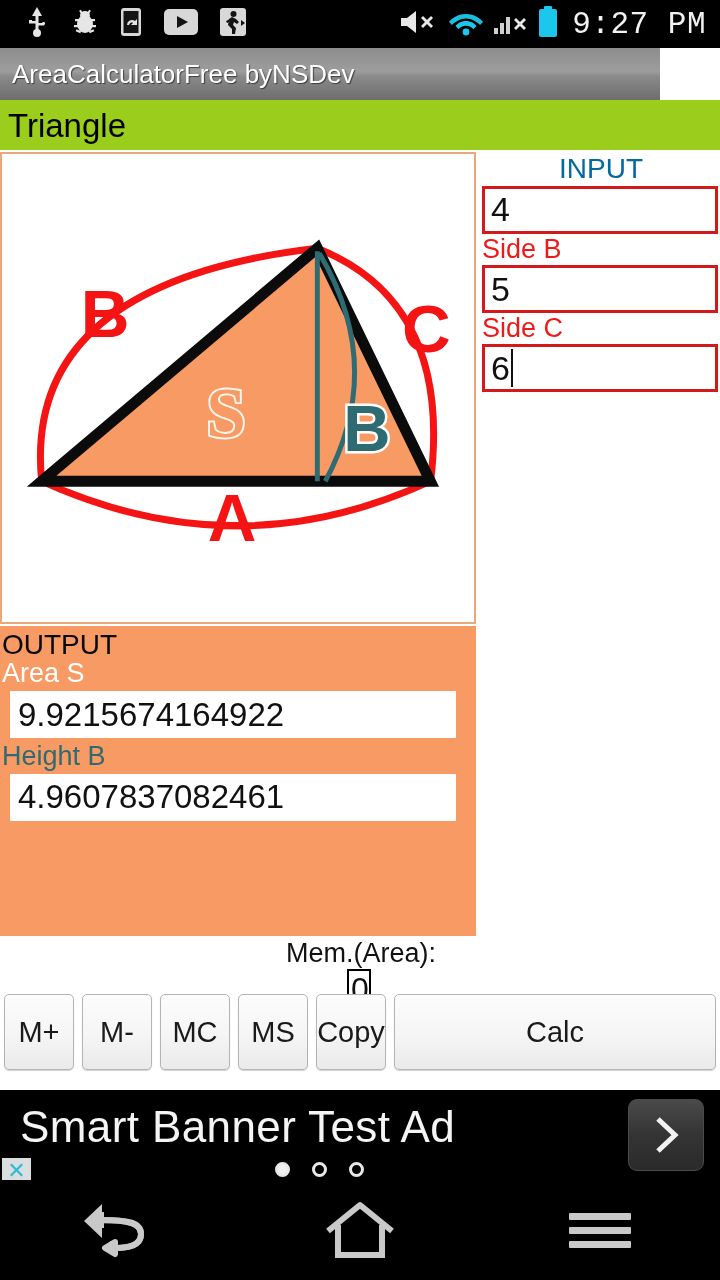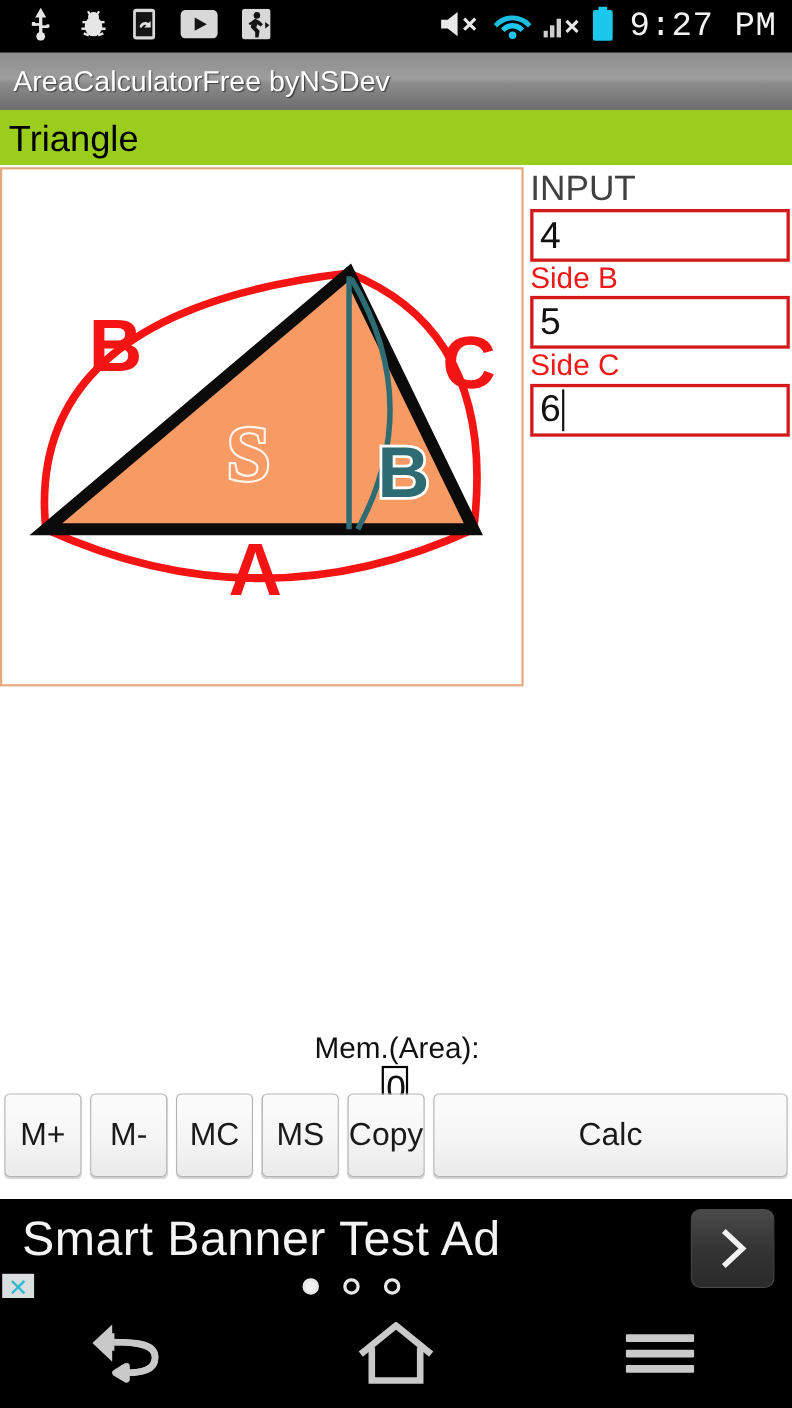--- a/index.html
+++ b/index.html
@@ -19,21 +19,21 @@
   .status-left { display: flex; align-items: center; gap: 22px; padding-left: 24px; flex: 1; }
   .status-right { display: flex; align-items: center; gap: 10px; padding-right: 14px; }
   .sicon { display: block; }
   .clock {
     color: #f2f2f2; font-size: 31px; letter-spacing: 0.5px;
     font-family: Liberation Mono, monospace; padding-left: 4px;
   }
 
   
   .titlebar {
-    position: absolute; left: 0; top: 48px; width: 720px; height: 52px;
+    position: absolute; left: 0; top: 48px; width: 660px; height: 52px;
     background: linear-gradient(to bottom, #8d8d8d 0%, #9d9d9d 45%, #8a8a8a 55%, #6d6d6d 100%);
     display: flex; align-items: center;
   }
   .titlebar .title {
     color: #fff; font-size: 26px; padding-left: 12px;
     text-shadow: 1px 1px 1px rgba(0,0,0,.55);
   }
 
   
   .greenbar {
@@ -63,21 +63,21 @@
     background: #FFFFFF; height: 47px; margin: 2px 12px 0 10px;
     display: flex; align-items: center; padding-left: 8px;
     color: #111; font-size: 33px;
   }
 
   
   .input-panel {
     position: absolute; left: 478px; top: 152px; width: 242px; height: 784px;
     background: #ffffff;
   }
-  .in-head { color: #404040; font-size: 32px; padding: 2px 0 0 4px; line-height: 1.1; }
+  .in-head { color: #0369a1; font-size: 28px; padding: 2px 0 0 4px; line-height: 1.1; text-align: center; }
   .in-label { color: #F01818; font-size: 27px; padding-left: 4px; line-height: 1.12; }
   .in-field {
     margin: 1px 2px 0 4px; height: 48px; border: 3px solid #D31919;
     background: #fff; display: flex; align-items: center; padding-left: 6px;
     color: #111; font-size: 34px; position: relative;
   }
   .caret {
     display: inline-block; width: 2px; height: 38px; background: #111;
     margin-left: 1px;
   }
@@ -265,20 +265,27 @@
       <path d="M320 100 Q388 215 326 330" fill="none" stroke="#2E6B72" stroke-width="5"></path>
 
       <text x="104" y="185" font-family="Liberation Sans, sans-serif" font-size="68" font-weight="bold" fill="#F41414" text-anchor="middle">B</text>
       <text x="428" y="200" font-family="Liberation Sans, sans-serif" font-size="68" font-weight="bold" fill="#F41414" text-anchor="middle">C</text>
       <text x="232" y="390" font-family="Liberation Sans, sans-serif" font-size="68" font-weight="bold" fill="#F41414" text-anchor="middle">A</text>
       <text x="226" y="285" font-family="Liberation Serif, serif" font-size="72" font-weight="bold" fill="#F79A63" stroke="#FFF4EC" stroke-width="4" paint-order="stroke" text-anchor="middle">S</text>
       <text x="368" y="300" font-family="Liberation Sans, sans-serif" font-size="66" font-weight="bold" fill="#2E6B72" stroke="#FFFFFF" stroke-width="5" paint-order="stroke" text-anchor="middle">B</text>
     </svg>
   </div>
 
+  <div class="output-panel">
+    <div class="out-head">OUTPUT</div>
+    <div class="out-label-area">Area S</div>
+    <div class="out-field">9.9215674164922</div>
+    <div class="out-label-height">Height B</div>
+    <div class="out-field">4.9607837082461</div>
+  </div>
 
   <div class="input-panel">
     <div class="in-head">INPUT</div>
 
     <div class="in-field">
       <span>4</span>
     </div>
 
     <div class="in-label">Side B</div>
     <div class="in-field">

